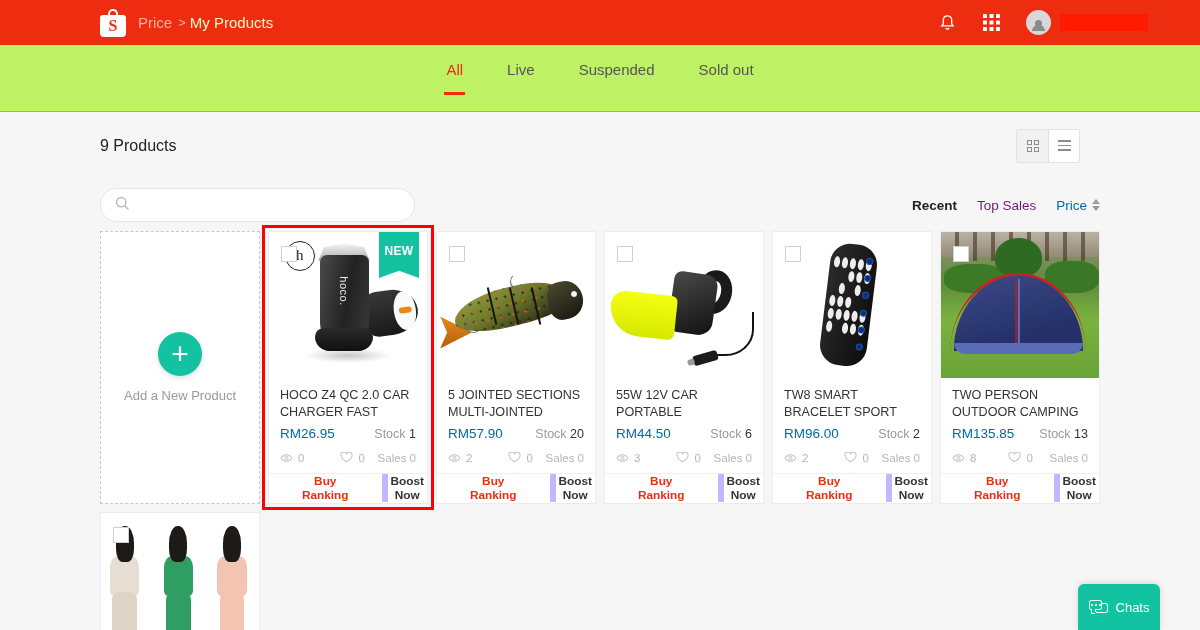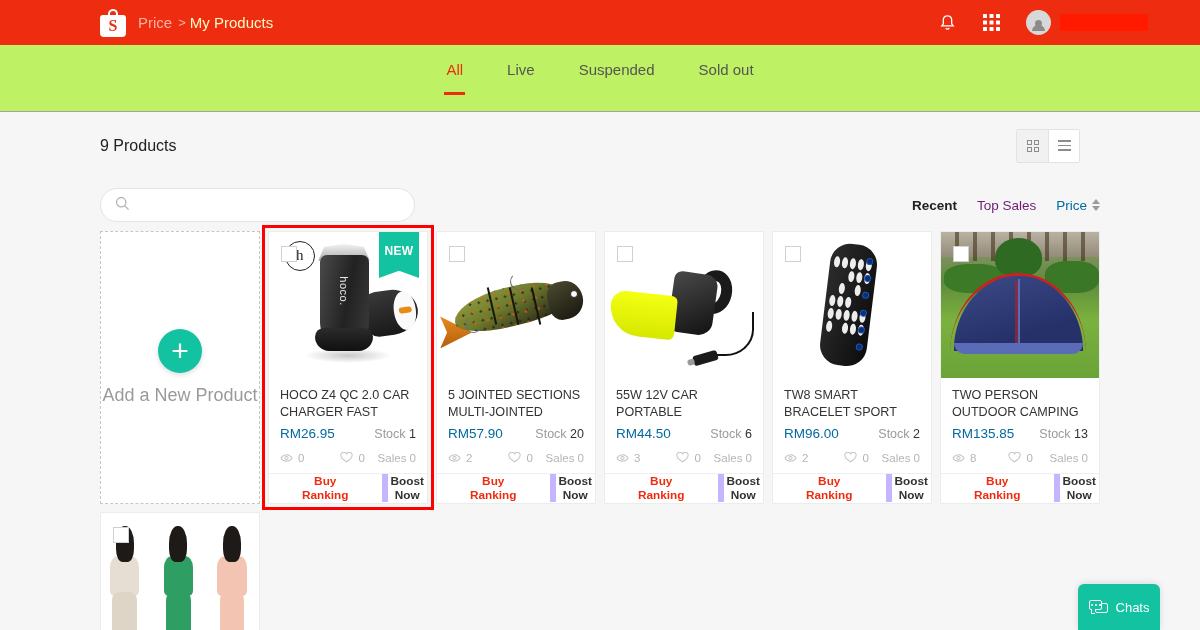--- a/index.html
+++ b/index.html
@@ -124,21 +124,21 @@
     border: 1px dashed #c7c7c7; background: #fff;
     height: 273px; display: flex; flex-direction: column;
     align-items: center; justify-content: center; cursor: pointer;
   }
   .plus-circle {
     width: 44px; height: 44px; border-radius: 50%; background: #12c2a0;
     display: flex; align-items: center; justify-content: center;
     box-shadow: 0 2px 5px rgba(0,0,0,.14); margin-bottom: 12px;
   }
   .plus-circle::before { content: "+"; color: #fff; font-size: 30px; line-height: 28px; font-weight: 300; }
-  .addcard .lbl { font-size: 18px; color: #9a9a9a; }
+  .addcard .lbl { font-size: 13px; color: #9a9a9a; }
 
   .card {
     background: #fff; border: 1px solid #ececec; height: 273px;
     display: flex; flex-direction: column; position: relative; cursor: pointer;
   }
   .card.selected { outline: 3px solid #ff0000; outline-offset: 3px; z-index: 3; }
   .thumb {
     height: 148px; position: relative; overflow: hidden; background: #fff;
     display: flex; align-items: center; justify-content: center;
   }

